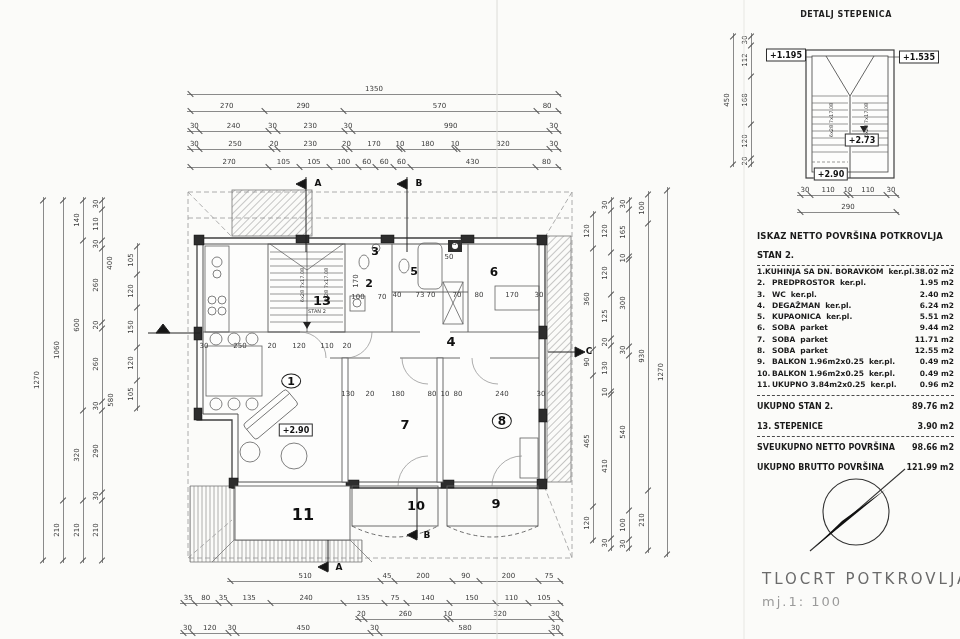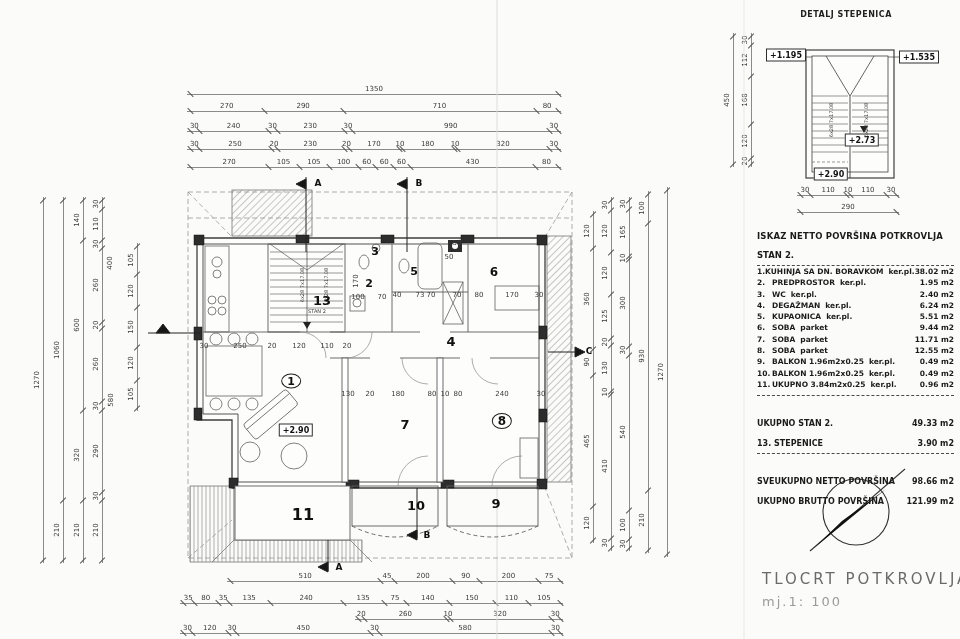--- a/index.html
+++ b/index.html
@@ -25,21 +25,21 @@
   .marker{position:absolute;transform:translate(-50%,-50%);font-size:9px;font-weight:bold;color:#101010;z-index:5;}
   
   .atable{position:absolute;left:757px;top:231px;width:197px;color:#1b1b1b;z-index:5;}
   .atable .ttl{font-size:8.5px;font-weight:bold;letter-spacing:.2px;}
   .atable .sub{font-size:8.5px;font-weight:bold;margin-top:9px;}
   .asep{border-top:1px dashed #4a4a4a;margin-top:5px;}
   .arow{display:flex;font-size:7.5px;font-weight:bold;line-height:11.3px;white-space:nowrap;}
   .arow .no{width:15px;}
   .arow .fin{margin-left:5px;}
   .arow .ar{margin-left:auto;}
-  .trow{display:flex;font-size:8px;font-weight:bold;white-space:nowrap;margin-top:23px;}
+  .trow{display:flex;font-size:8px;font-weight:bold;white-space:nowrap;margin-top:6px;}
   .trow .ar{margin-left:auto;}
   .trow.gap{margin-top:11px;}
   
   .stair-title{position:absolute;left:846px;top:10px;transform:translateX(-50%);font-size:8px;font-weight:bold;color:#222;letter-spacing:.5px;white-space:nowrap;}
   .main-title{position:absolute;left:762px;top:570px;font-size:15px;color:#6a6a6a;letter-spacing:3px;white-space:nowrap;}
   .scale-label{position:absolute;left:762px;top:594px;font-size:13px;color:#9a9a9a;letter-spacing:2px;}
 </style>
 </head>
 <body>
 
@@ -210,21 +210,21 @@
       <div class="chain h" style="left: 190px; top: 85px; width: 368px;">
         <div class="cline"></div>
         <span class="dlab" style="left: 184px;">1350</span>
         <i class="tick" style="left: 0px;"></i>
         <i class="tick" style="left: 368px;"></i>
       </div>
       <div class="chain h" style="left: 190px; top: 102px; width: 368px;">
         <div class="cline"></div>
         <span class="dlab" style="left: 36.8px;">270</span>
         <span class="dlab" style="left: 113.126px;">290</span>
-        <span class="dlab" style="left: 249.422px;">710</span>
+        <span class="dlab" style="left: 249.422px;">570</span>
         <span class="dlab" style="left: 357.096px;">80</span>
         <i class="tick" style="left: 0px;"></i>
         <i class="tick" style="left: 73.6px;"></i>
         <i class="tick" style="left: 152.652px;"></i>
         <i class="tick" style="left: 346.193px;"></i>
         <i class="tick" style="left: 368px;"></i>
       </div>
       <div class="chain h" style="left: 190px; top: 122px; width: 368px;">
         <div class="cline"></div>
         <span class="dlab" style="left: 4.34646px;">30</span>
@@ -669,21 +669,21 @@
           <span class="no">11.</span>
           <span class="nm">UKUPNO 3.84m2x0.25</span>
           <span class="fin">ker.pl.</span>
           <span class="ar">0.96 m2</span>
         </div>
       </div>
     <div id="table-totals">
         <div class="asep"></div>
         <div class="trow">
           <span>UKUPNO     STAN 2.</span>
-          <span class="ar">49.33 m2</span>
+          <span class="ar">89.76 m2</span>
         </div>
         <div class="trow gap">
           <span>13. STEPENICE</span>
           <span class="ar">3.90 m2</span>
         </div>
         <div class="asep"></div>
         <div class="trow">
           <span>SVEUKUPNO NETTO POVRŠINA</span>
           <span class="ar">98.66 m2</span>
         </div>

